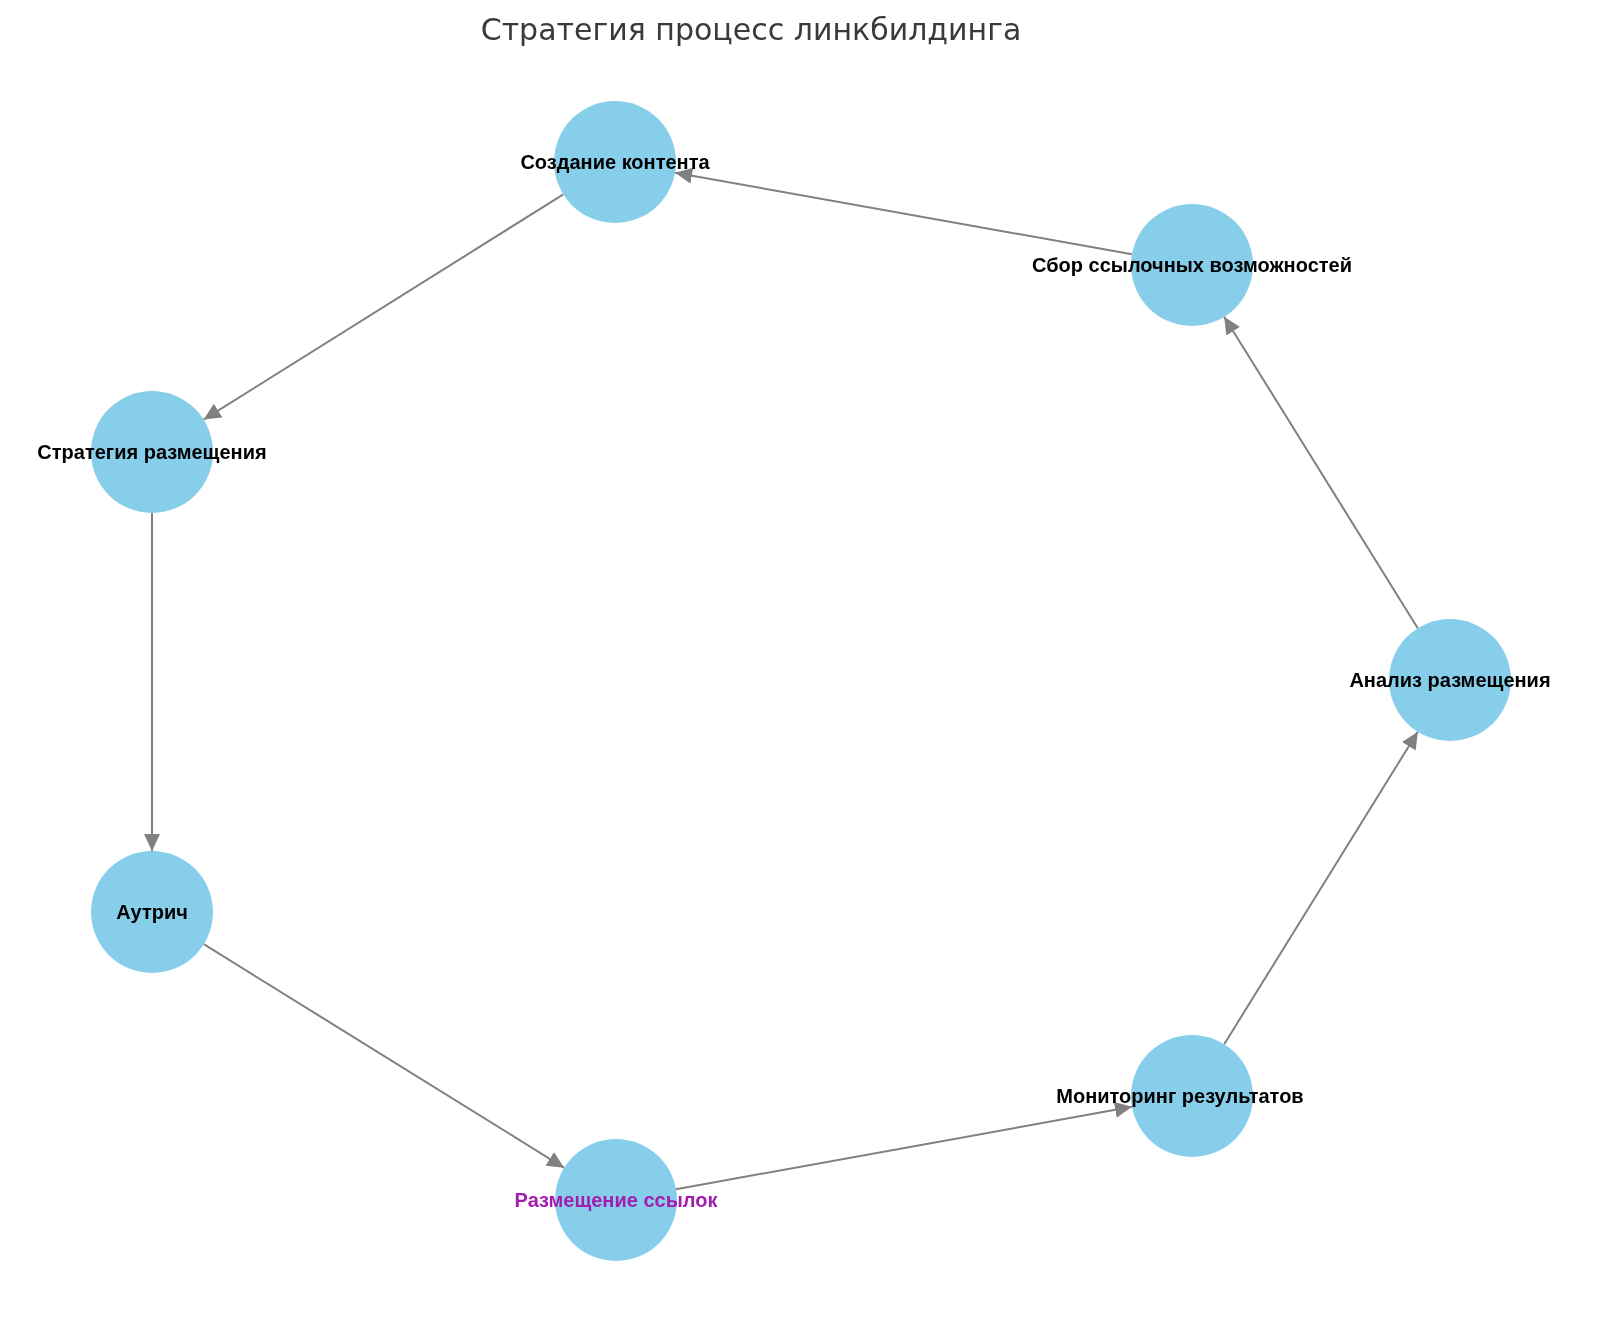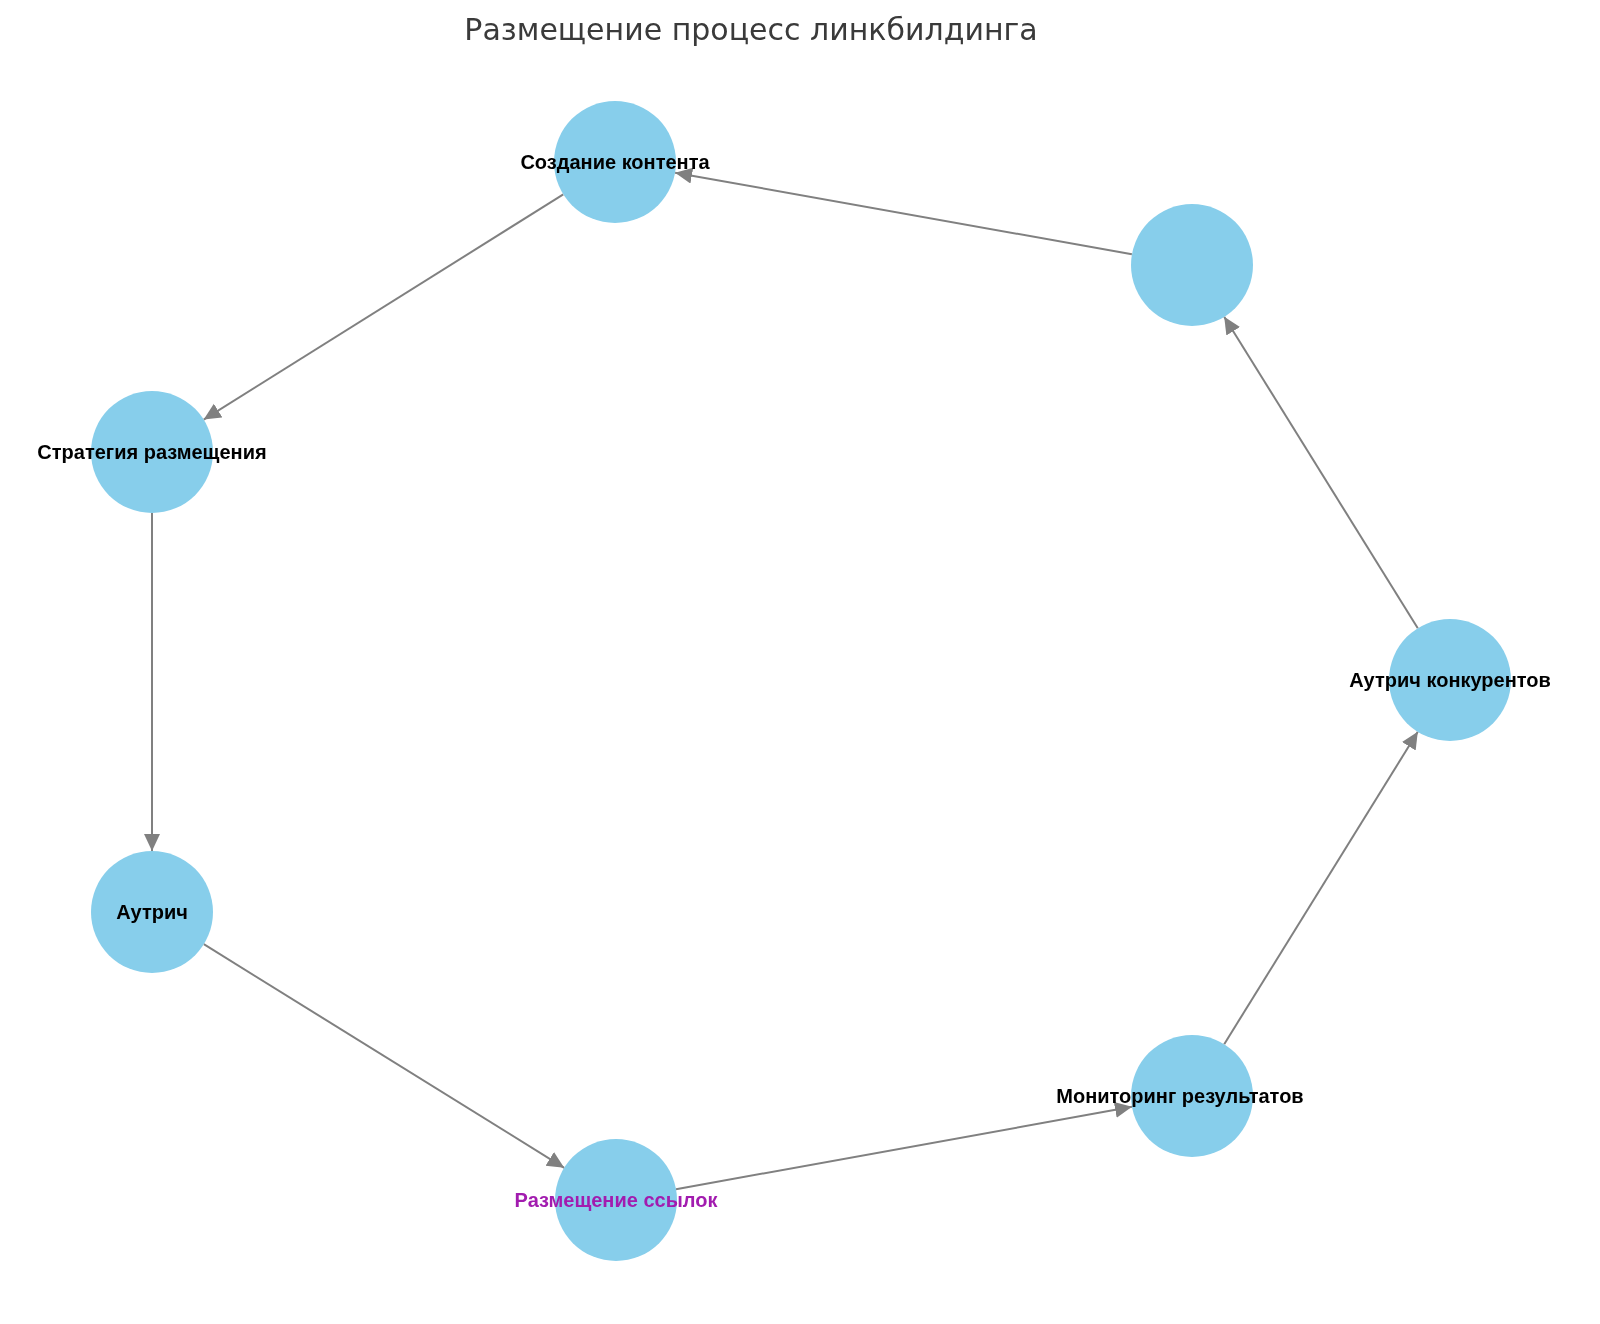--- a/index.html
+++ b/index.html
@@ -64,20 +64,21 @@
     <g id="node-layer">
         <circle cx="615" cy="162" r="61" fill="#87CEEB"></circle>
         <circle cx="1192" cy="265" r="61" fill="#87CEEB"></circle>
         <circle cx="1450" cy="680" r="61" fill="#87CEEB"></circle>
         <circle cx="1192" cy="1096" r="61" fill="#87CEEB"></circle>
         <circle cx="616" cy="1200" r="61" fill="#87CEEB"></circle>
         <circle cx="152" cy="912" r="61" fill="#87CEEB"></circle>
         <circle cx="152" cy="452" r="61" fill="#87CEEB"></circle>
       </g>
   </svg>
-  <div class="chart-title">Размещение процесс линкбилдинга</div>
+  <div class="chart-title">Стратегия процесс линкбилдинга</div>
 <div class="node-label" style="left: 615px; top: 162px; color: rgb(0, 0, 0);">Создание контента</div>
-    <div class="node-label" style="left: 1450px; top: 680px; color: rgb(0, 0, 0);">Аутрич конкурентов</div>
+    <div class="node-label" style="left: 1192px; top: 265px; color: rgb(0, 0, 0);">Сбор ссылочных возможностей</div>
+    <div class="node-label" style="left: 1450px; top: 680px; color: rgb(0, 0, 0);">Анализ размещения</div>
     <div class="node-label" style="left: 1180px; top: 1096px; color: rgb(0, 0, 0);">Мониторинг результатов</div>
     <div class="node-label" style="left: 616px; top: 1200px; color: #a21caf;">Размещение ссылок</div>
     <div class="node-label" style="left: 152px; top: 912px; color: rgb(0, 0, 0); text-align: right;">Аутрич</div>
     <div class="node-label" style="left: 152px; top: 452px; color: rgb(0, 0, 0);">Стратегия размещения</div>
   </div>
 
 </body></html>

